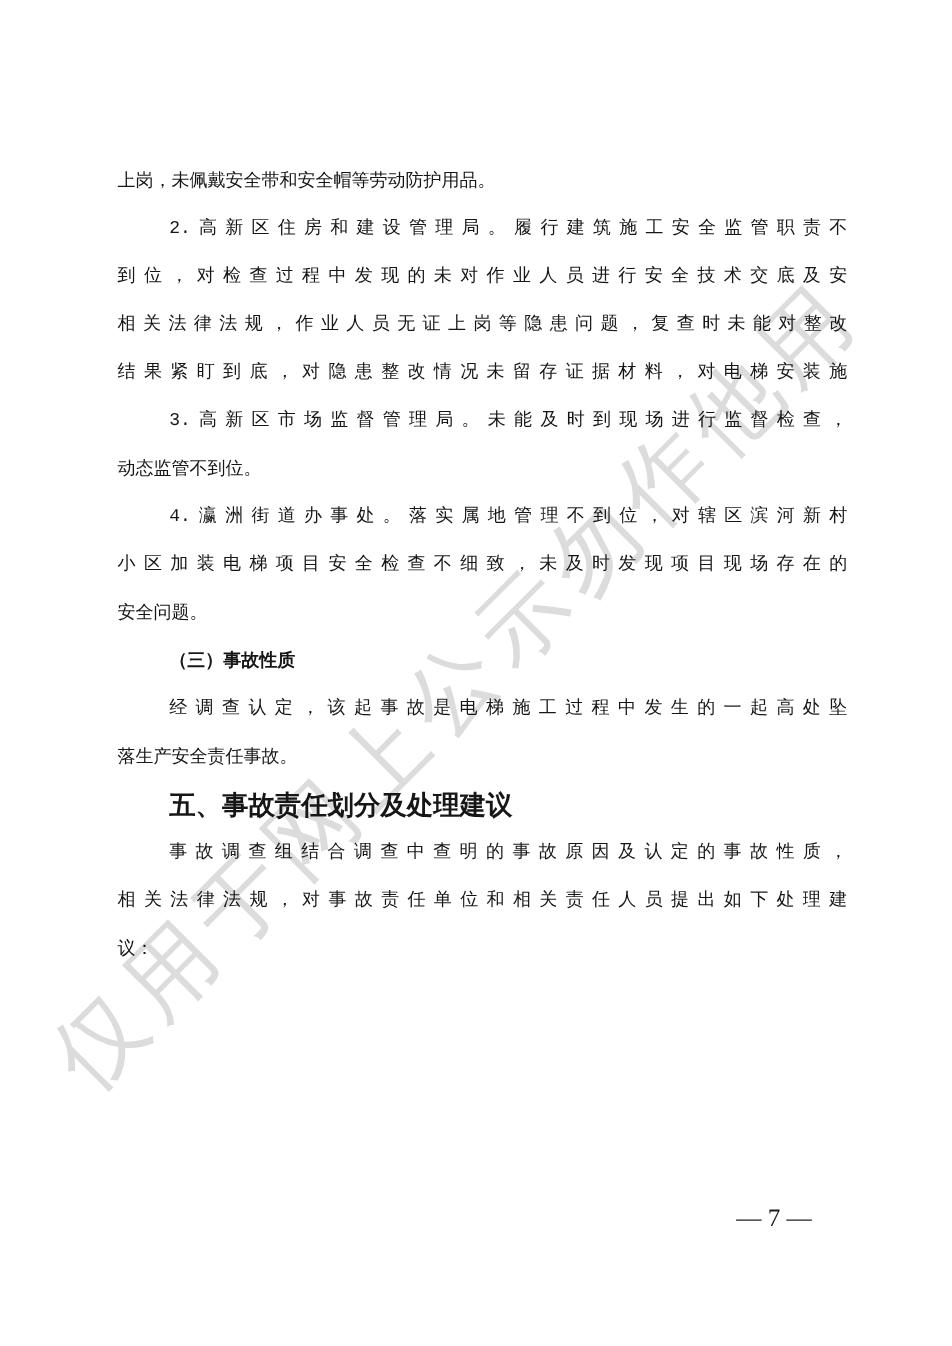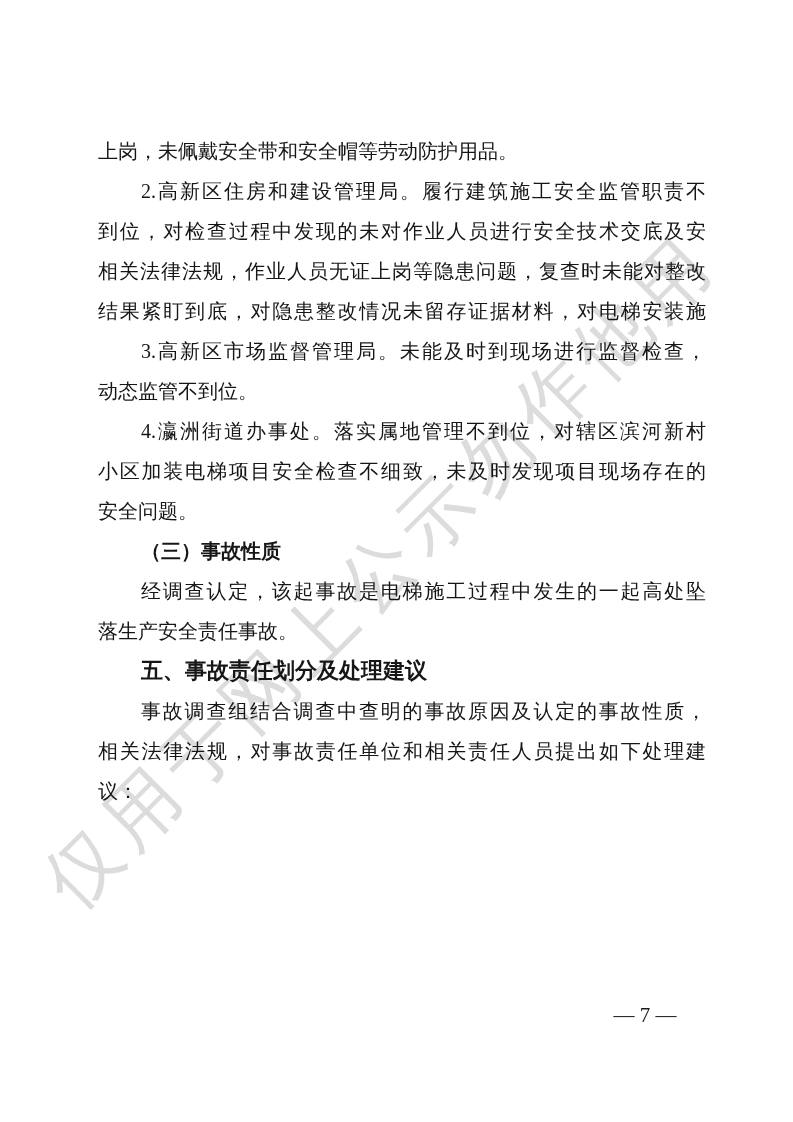--- a/index.html
+++ b/index.html
@@ -33,26 +33,27 @@
   .body-block {
     position: absolute;
     left: 98px;
     top: 131px;
     width: 608px;
     z-index: 1;
   }
   .line {
     height: 40px;
     line-height: 40px;
-    font-size: 20px;
+    font-size: 15px;
     color: #161616;
   }
   .line.fill {
     text-align: justify;
     text-align-last: justify;
+    font-family: Liberation Mono, monospace;
   }
   .line.indent {
     text-indent: 43px;
   }
   .line.kai {
     font-weight: bold;
   }
   .line.hei {
     font-weight: bold;
     font-family: "Liberation Sans", "DejaVu Sans", sans-serif;

